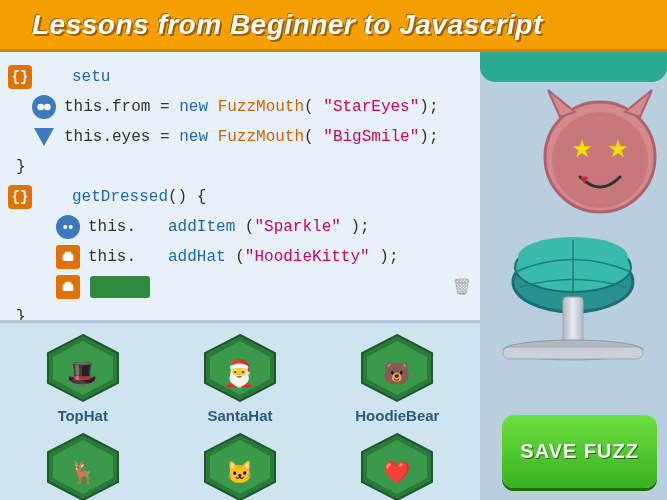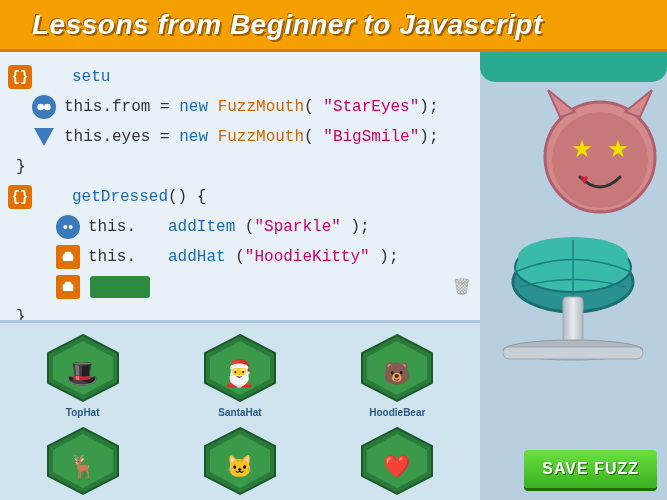--- a/index.html
+++ b/index.html
@@ -183,21 +183,21 @@
     }
 
     .hat-hexagon svg {
       position: absolute;
       top: 0; left: 0;
       width: 100%;
       height: 100%;
     }
 
     .hat-label {
-      font-size: 10px;
+      font-size: 15px;
       font-weight: bold;
       color: #2a5a80;
     }
 
     
     #right-panel {
       width: 187px;
       background: #b8cfe0;
       display: flex;
       flex-direction: column;
@@ -206,24 +206,24 @@
       overflow: hidden;
     }
 
     
     #save-button {
       position: absolute;
       bottom: 12px;
       right: 10px;
       background: linear-gradient(to bottom, #6be040, #3ab020);
       color: white;
-      font-size: 16px;
+      font-size: 20px;
       font-weight: 900;
-      padding: 10px 18px;
-      border-radius: 4px;
+      padding: 25px 18px;
+      border-radius: 12px;
       border: none;
       cursor: pointer;
       text-shadow: 1px 1px 0 #1a7000;
       box-shadow: 0 3px 0 #1a7000;
       letter-spacing: 1px;
     }
 
     
     #teal-top {
       width: 100%;

